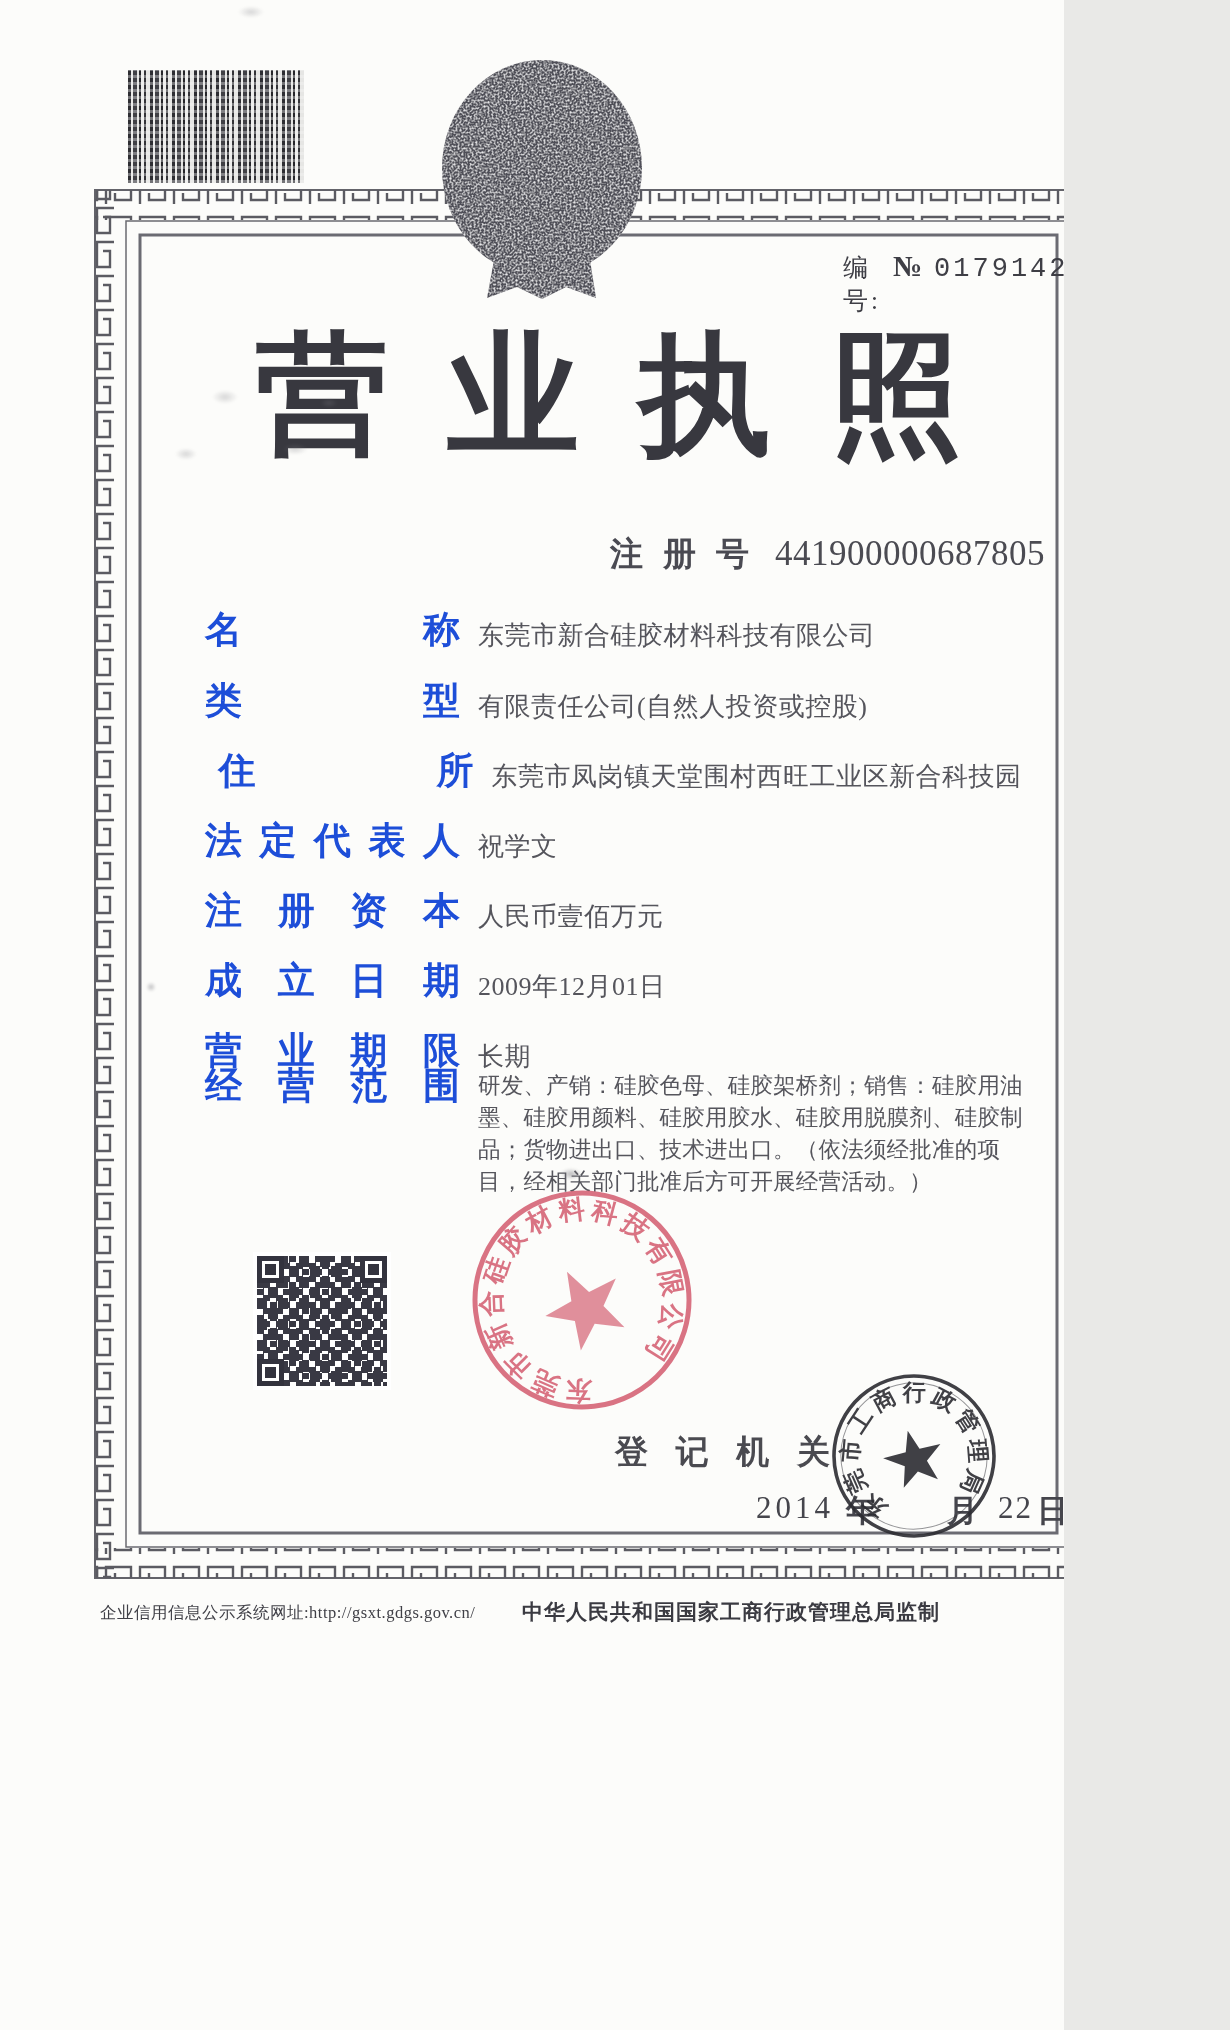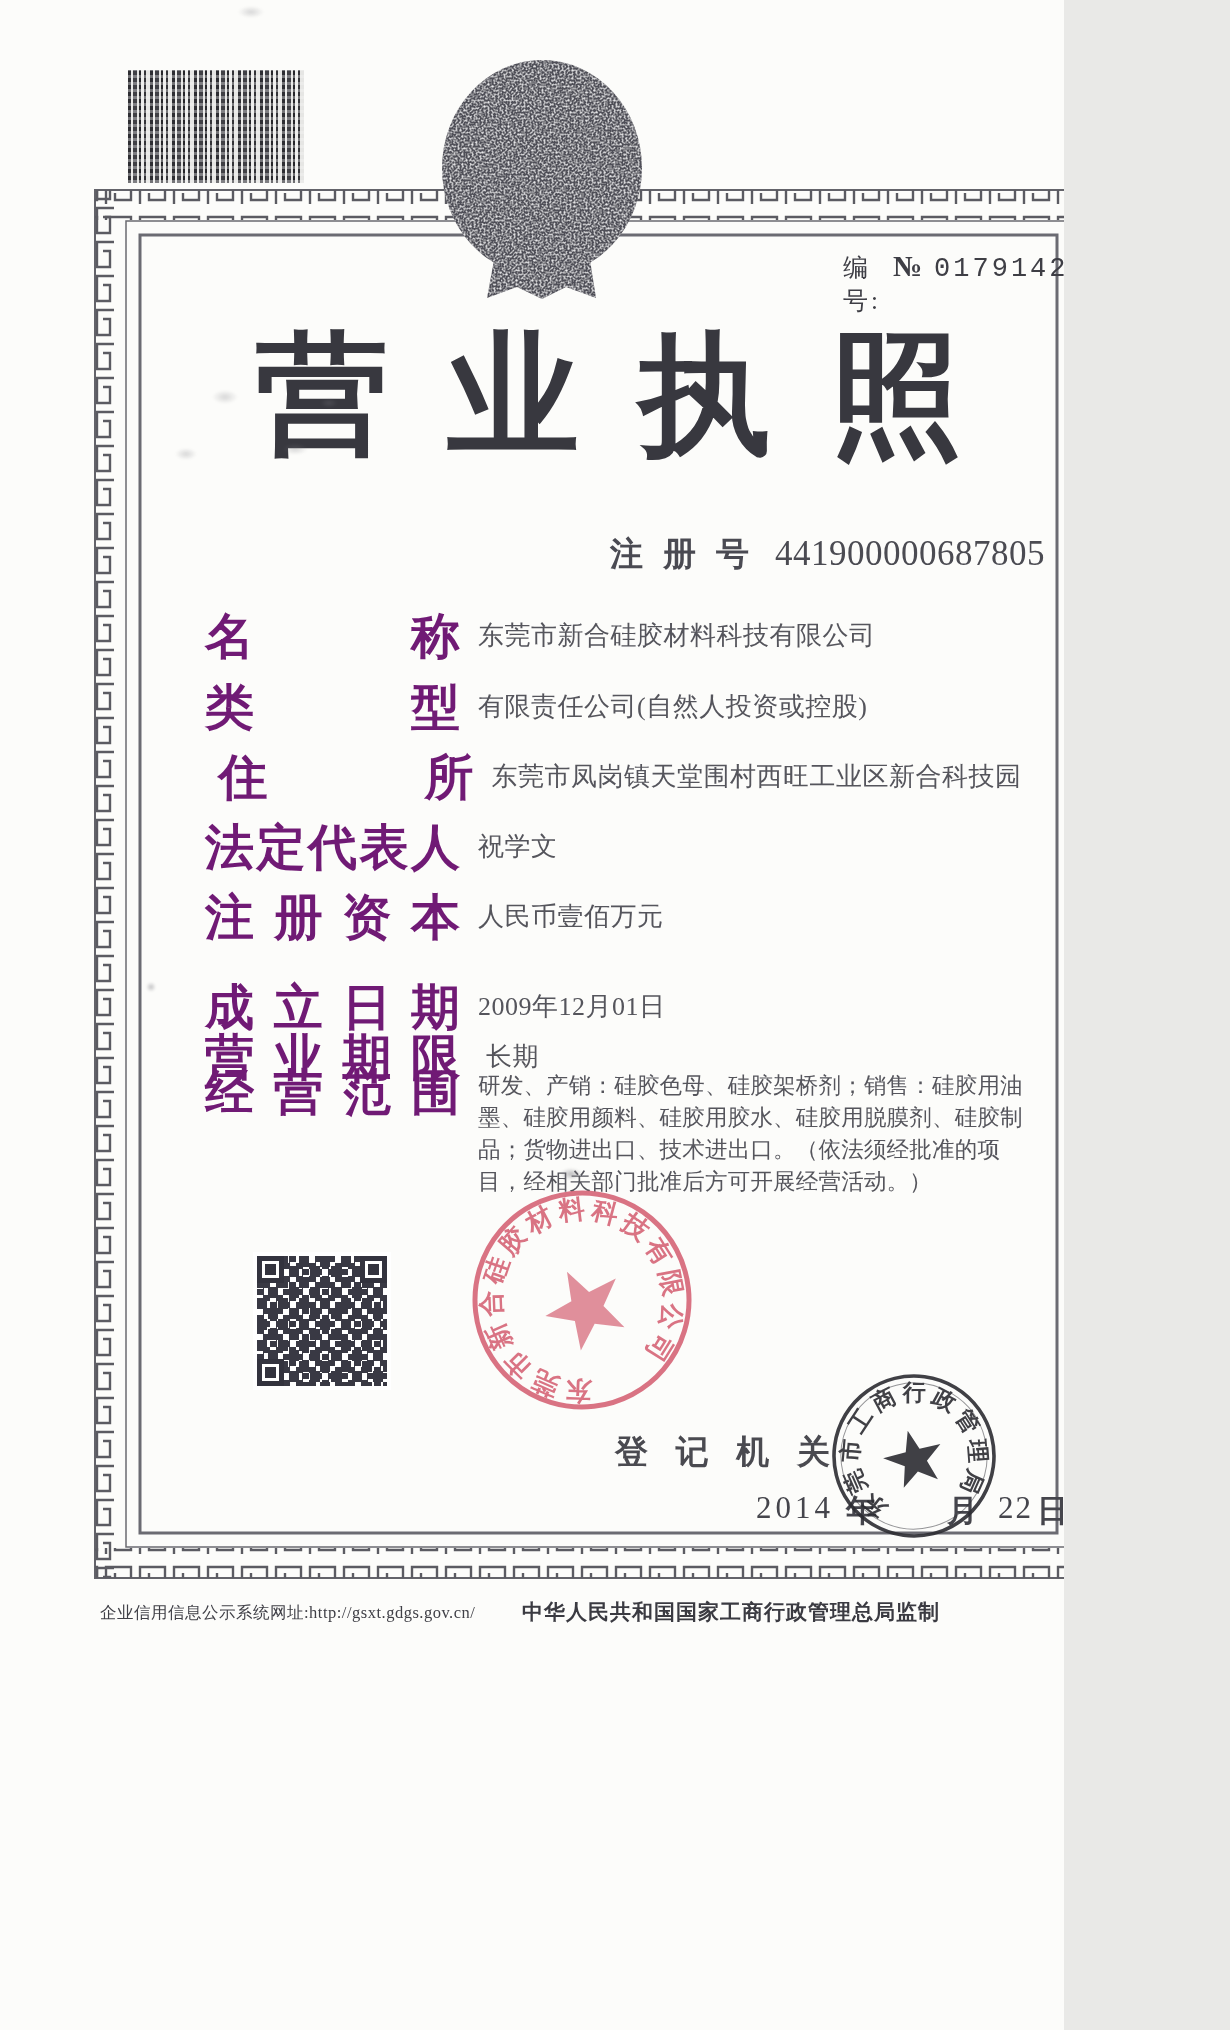--- a/index.html
+++ b/index.html
@@ -29,26 +29,26 @@
     color:#3b3b42;text-align:justify;text-align-last:justify;text-justify:inter-character;
     font-family:"DejaVu Serif","Liberation Serif",serif;filter:contrast(1.05);z-index:2;}
 
   
   #regline{left:610px;top:532px;z-index:2;display:flex;align-items:baseline;}
   #regline .lab{font-size:33px;letter-spacing:20px;color:#4a4a52;font-weight:600;}
   #regline .val{font-size:35px;letter-spacing:.5px;color:#4b4b52;margin-left:6px;}
 
   
   .frow{position:absolute;left:205px;width:830px;display:flex;align-items:flex-start;z-index:2;}
-  .flabel{width:255px;flex:0 0 255px;font-size:49px;line-height:1.1;font-weight:600;color:#701a75;
+  .flabel{width:255px;flex:0 0 255px;font-size:37px;line-height:1.1;font-weight:600;color:#1d4ed8;
     text-align:justify;text-align-last:justify;text-justify:inter-character;}
   .fvalue{margin-left:18px;padding-top:9px;font-size:26px;letter-spacing:.5px;color:#55555c;line-height:1.3;}
   .fvalue.small{font-size:22.5px;padding-top:4px;width:552px;line-height:1.42;letter-spacing:.2px;}
   #row-name{top:610px;} #row-type{top:681px;} #row-address{top:751px;justify-content:center;} #row-legal{top:821px;}
-  #row-capital{top:891px;} #row-established{top:961px;margin-top:20px;} #row-term{top:1031px;gap:8px;} #row-scope{top:1066px;}
+  #row-capital{top:891px;} #row-established{top:961px;} #row-term{top:1031px;} #row-scope{top:1066px;}
 
   
   #qr{left:253px;top:1252px;width:138px;height:138px;background-color:#fff;padding:4px;box-sizing:border-box;z-index:2;}
   #qr .cells{position:relative;width:100%;height:100%;
     background-image:
       repeating-conic-gradient(#3f3f49 0% 25%, transparent 0% 50%),
       repeating-conic-gradient(transparent 0% 25%, #3f3f49 0% 50%);
     background-size:13px 13px,21px 21px;filter:contrast(1.1);}
   .finder{position:absolute;width:27px;height:27px;border:5px solid #3a3a44;background:#fff;box-sizing:border-box;}
   .finder::after{content:"";position:absolute;left:3px;top:3px;width:11px;height:11px;background:#3a3a44;}

